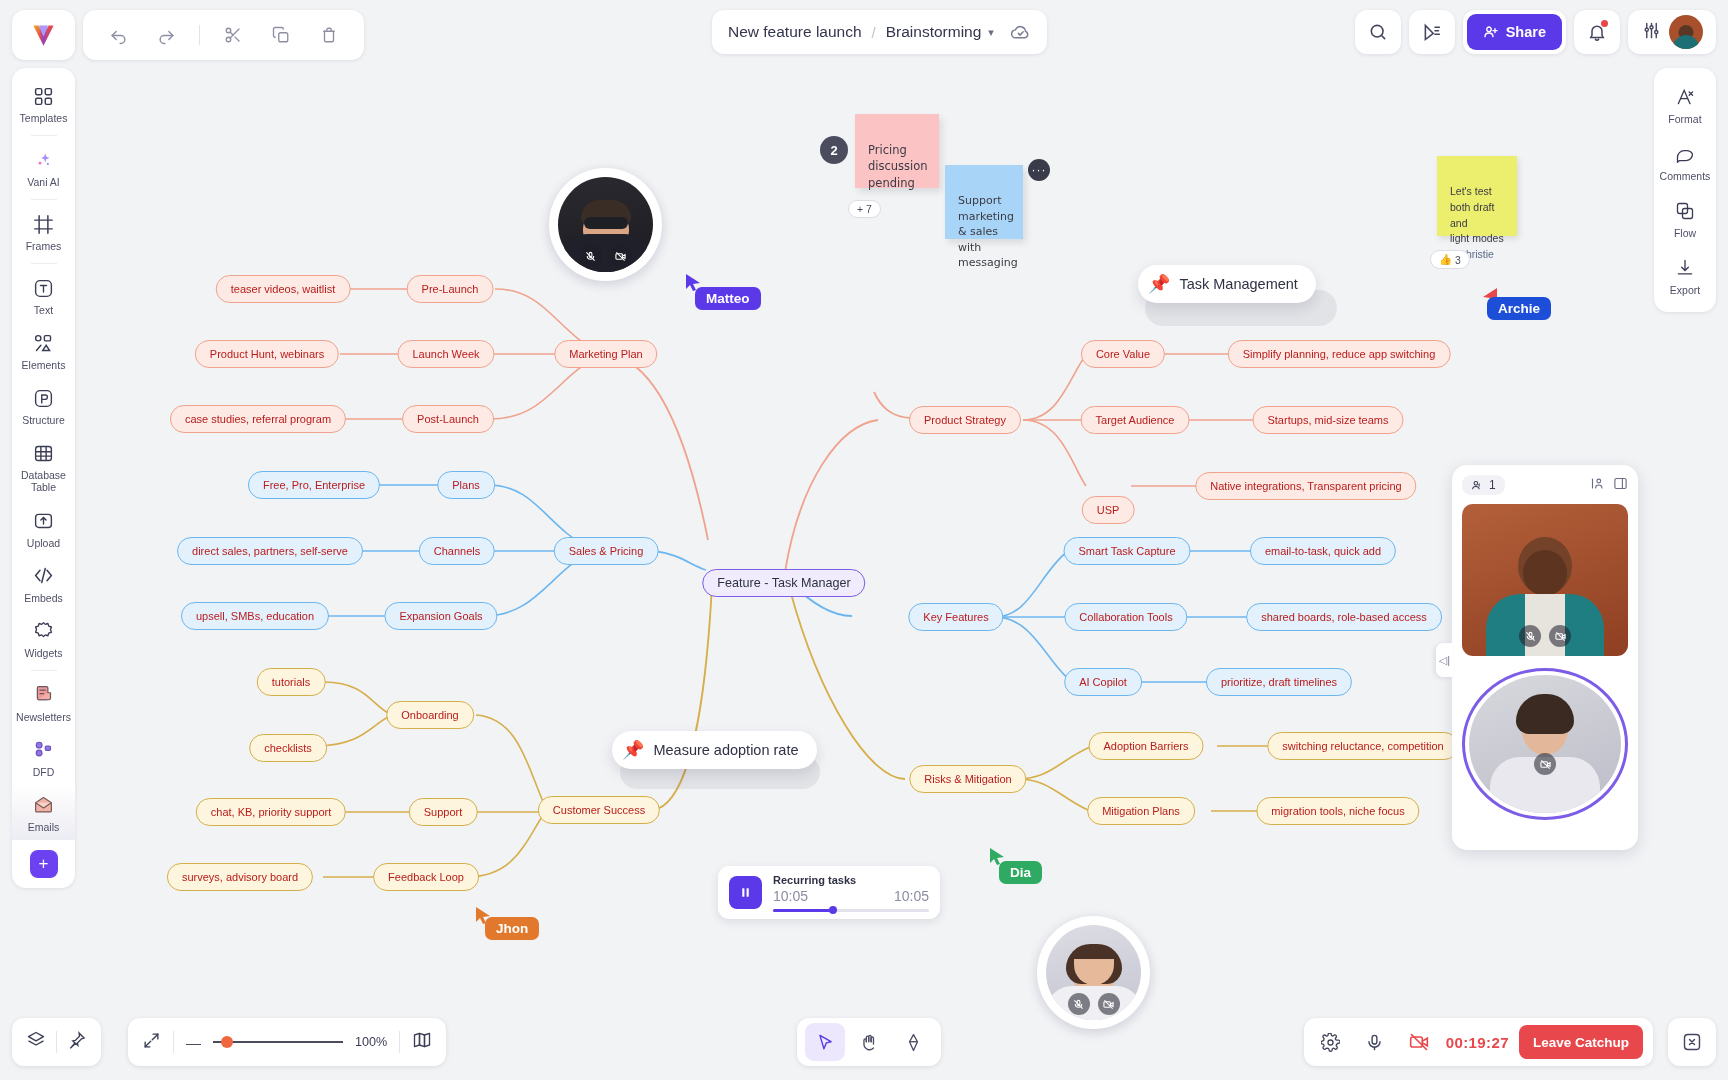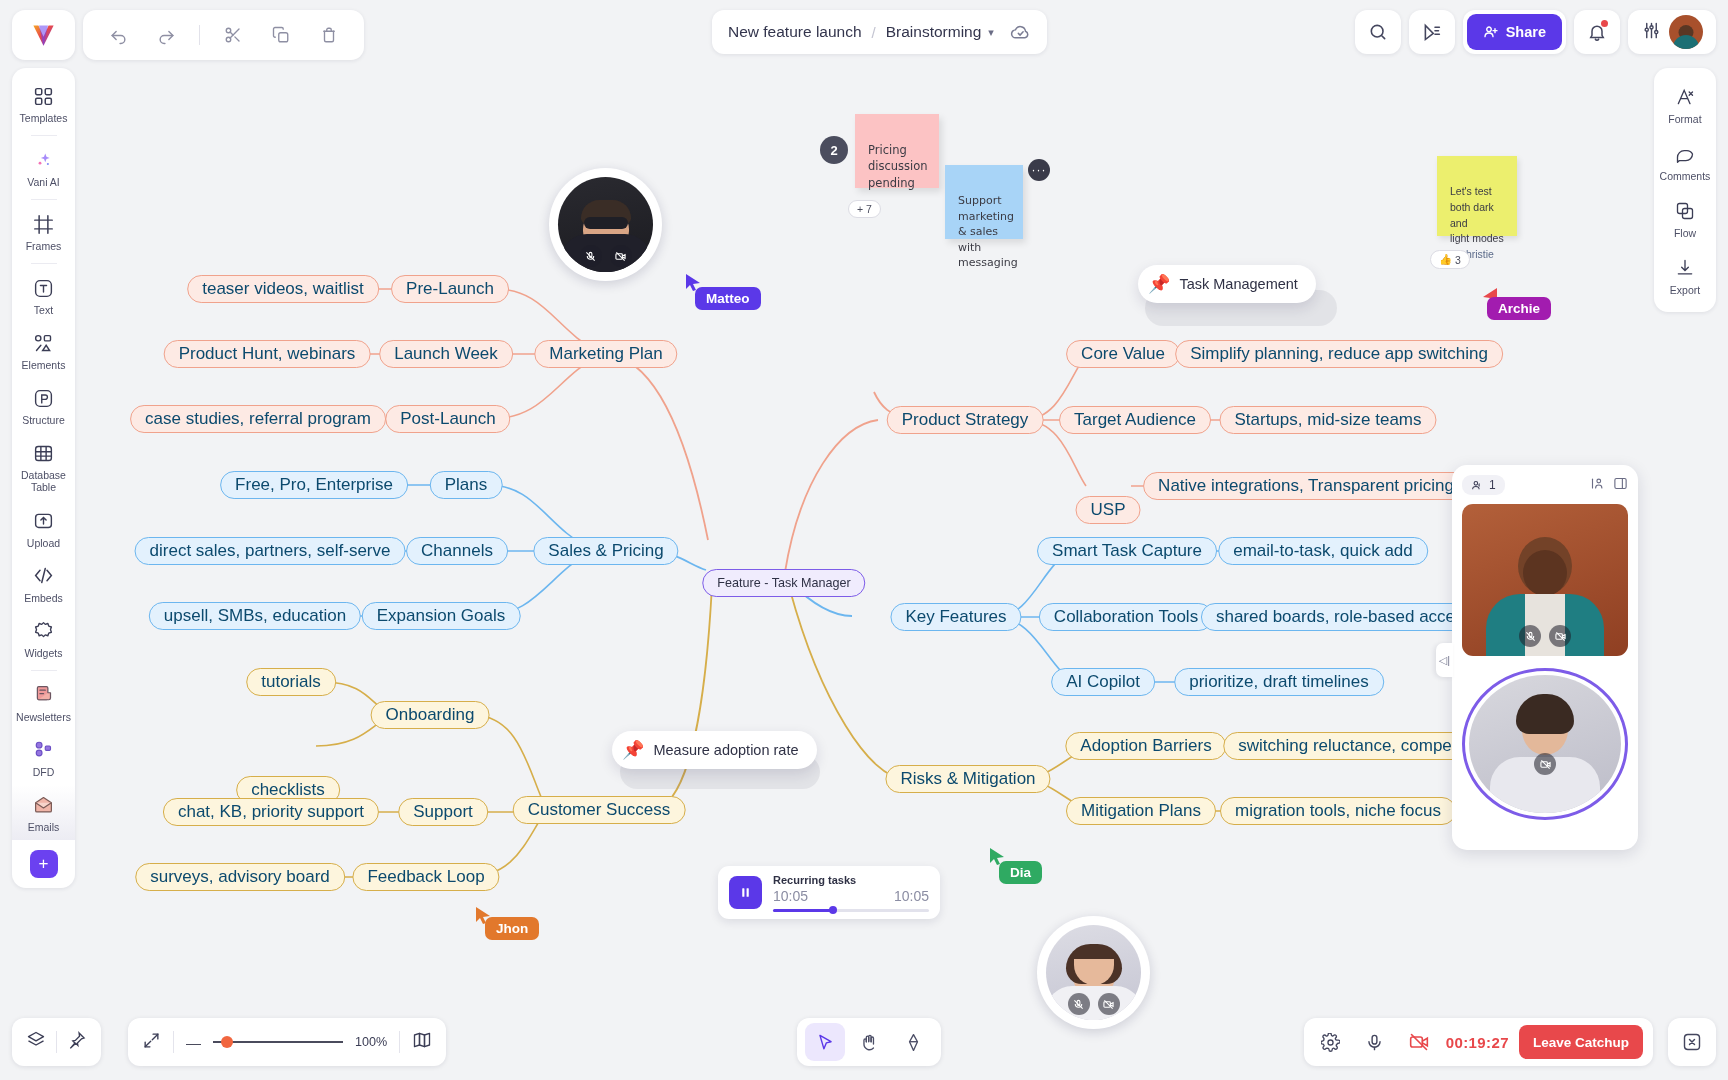--- a/index.html
+++ b/index.html
@@ -101,21 +101,21 @@
   }
   .rd-item { width: 62px; padding: 9px 0 8px; display: flex; flex-direction: column;
     align-items: center; gap: 4px; cursor: pointer; }
   .rd-label { font-size: 10.5px; color: #4d4f66; }
 
   
   svg.edges { position: absolute; inset: 0; width: 1728px; height: 1080px; pointer-events: none; }
   .node {
     position: absolute; border-radius: 18px; border: 1.4px solid;
     display: flex; align-items: center; justify-content: center;
-    font-size: 17px; color: #0c4a6e; white-space: nowrap;
+    font-size: 11px; color: #b91c1c; white-space: nowrap;
     padding: 0 14px; height: 28px; cursor: pointer;
     transform: translate(-50%,-50%);
   }
   .n-red   { background: #fdeae4; border-color: #f0a28c; }
   .n-blue  { background: #e3f1fd; border-color: #6cb6ef; }
   .n-gold  { background: #fdf5dd; border-color: #d6ae4a; }
   .n-root  { background: #f0ecfd; border-color: #7d5ce8; color:#2f3145; font-size:12.6px;}
 
   
   .sticky { position: absolute; padding: 28px 13px; font-size: 12px; line-height: 1.42;
@@ -323,21 +323,21 @@
     <div class="node n-blue" style="left:441px;top:616px;">Expansion Goals</div>
     <div class="node n-blue" style="left:314px;top:485px;">Free, Pro, Enterprise</div>
     <div class="node n-blue" style="left:270px;top:551px;">direct sales, partners, self-serve</div>
     <div class="node n-blue" style="left:255px;top:616px;">upsell, SMBs, education</div>
 
     <div class="node n-gold" style="left:599px;top:810px;">Customer Success</div>
     <div class="node n-gold" style="left:430px;top:715px;">Onboarding</div>
     <div class="node n-gold" style="left:443px;top:812px;">Support</div>
     <div class="node n-gold" style="left:426px;top:877px;">Feedback Loop</div>
     <div class="node n-gold" style="left:291px;top:682px;">tutorials</div>
-    <div class="node n-gold" style="left:288px;top:790px;">checklists</div>
+    <div class="node n-gold" style="left:288px;top:748px;">checklists</div>
     <div class="node n-gold" style="left:271px;top:812px;">chat, KB, priority support</div>
     <div class="node n-gold" style="left:240px;top:877px;">surveys, advisory board</div>
 
     <div class="node n-red" style="left:965px;top:420px;">Product Strategy</div>
     <div class="node n-red" style="left:1123px;top:354px;">Core Value</div>
     <div class="node n-red" style="left:1135px;top:420px;">Target Audience</div>
     <div class="node n-red" style="left:1108px;top:510px;">USP</div>
     <div class="node n-red" style="left:1339px;top:354px;">Simplify planning, reduce app switching</div>
     <div class="node n-red" style="left:1328px;top:420px;">Startups, mid-size teams</div>
     <div class="node n-red" style="left:1306px;top:486px;">Native integrations, Transparent pricing</div>
@@ -358,21 +358,21 @@
 
     <div class="badge-num" style="left:820px;top:136px;">2</div>
     <div class="sticky sticky-pink hand" style="left:855px;top:114px;width:84px;height:74px;font-size:11.5px;">Pricing discussion pending</div>
     <div class="chip" style="left:848px;top:200px;">+ 7</div>
 
     <div class="sticky sticky-blue hand" style="left:945px;top:165px;width:78px;height:74px;font-size:11px;">Support marketing &amp; sales with messaging</div>
     <div class="dots-btn" style="left:1028px;top:159px;">···</div>
 
     <div class="sticky sticky-yellow" style="left:1437px;top:156px;width:80px;height:80px;font-size:10.5px;line-height:1.5;">
       <div>Let's test</div>
-      <div>both dark and</div>
+      <div>both draft and</div>
       <div>light modes</div>
       <div style="color:#5c6b8a;">@christie</div>
     </div>
     <div class="chip" style="left:1430px;top:250px;display:flex;gap:3px;align-items:center;">
       <span>👍</span>
       <span>3</span>
     </div>
 
     <div class="pin-shadow" style="left:1145px;top:290px;width:192px;height:36px;"></div>
     <div class="pin-pill" style="left:1138px;top:265px;">
@@ -387,21 +387,21 @@
     </div>
 
     <svg style="position:absolute;left:684px;top:272px;" width="18" height="20">
       <path d="M2 2 L16 11 L9 12 L12 18 L9 19 L6 13 L2 17 Z" fill="#5b38e8"></path>
     </svg>
     <div class="cursor-lbl" style="left:695px;top:287px;background:#5b38e8;">Matteo</div>
 
     <svg style="position:absolute;left:1481px;top:286px;" width="18" height="20">
       <path d="M16 2 L2 11 L9 12 L6 18 L9 19 L12 13 L16 17 Z" fill="#e8484b"></path>
     </svg>
-    <div class="cursor-lbl" style="left:1487px;top:297px;background:#a21caf;">Archie</div>
+    <div class="cursor-lbl" style="left:1487px;top:297px;background:#1d4ed8;">Archie</div>
 
     <svg style="position:absolute;left:988px;top:846px;" width="18" height="20">
       <path d="M2 2 L16 11 L9 12 L12 18 L9 19 L6 13 L2 17 Z" fill="#2faa62"></path>
     </svg>
     <div class="cursor-lbl" style="left:999px;top:861px;background:#2faa62;">Dia</div>
 
     <svg style="position:absolute;left:474px;top:905px;" width="18" height="20">
       <path d="M2 2 L16 11 L9 12 L12 18 L9 19 L6 13 L2 17 Z" fill="#e2782c"></path>
     </svg>
     <div class="cursor-lbl" style="left:485px;top:917px;background:#e2782c;">Jhon</div>

